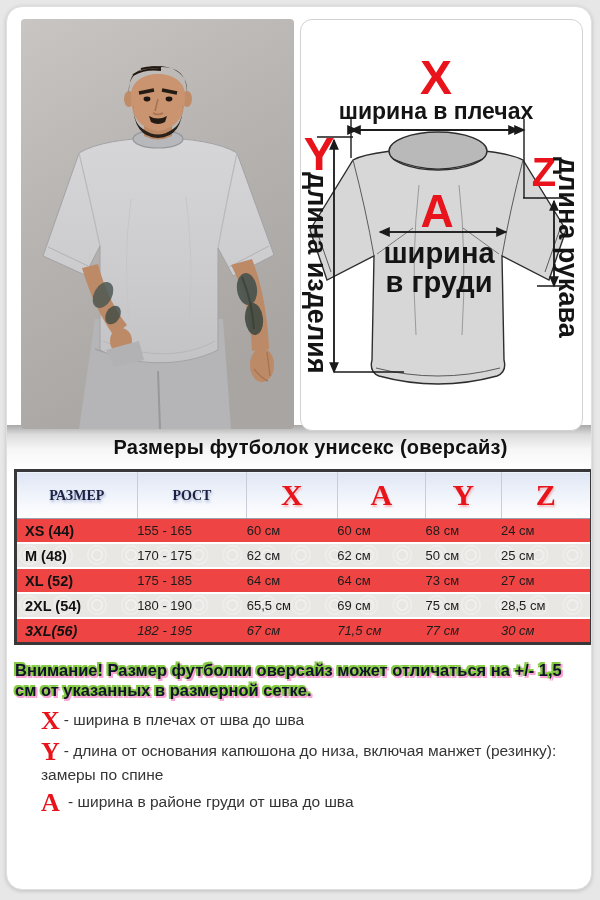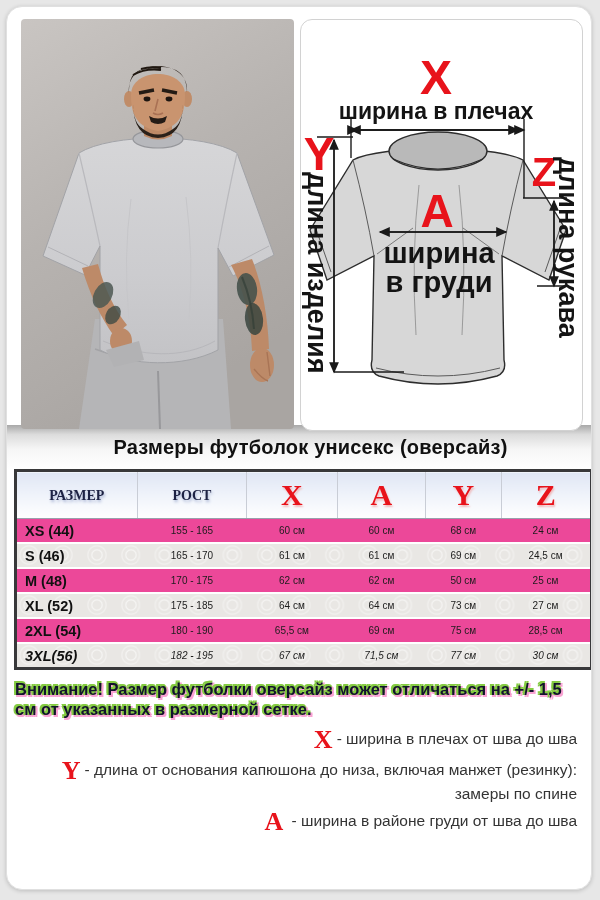--- a/index.html
+++ b/index.html
@@ -43,45 +43,45 @@
   .size-table th:last-child{border-right:none;}
   .th-name{
     font-family:"Liberation Serif",serif;font-weight:bold;font-size:14px;color:#1d2244;
     text-shadow:1px 2px 3px #aab6d6;
   }
   .th-letter{
     font-family:"Liberation Serif",serif;font-weight:bold;font-size:30px;color:#e8131b;
     text-shadow:1px 2px 2px #f0b9ba;
   }
   .size-table td{
-    height:23px;padding:0 0 0 0;font-size:10px;color:#1c1c1c;
-    border-bottom:2px solid #ffffff;text-align:center;vertical-align:middle;
+    height:23px;padding:0 0 0 0;font-size:13px;color:#1c1c1c;
+    border-bottom:2px solid #ffffff;text-align:left;vertical-align:middle;
   }
   .size-table td.c-size{text-align:left;padding-left:8px;font-weight:bold;font-size:14.5px;color:#111;}
-  .size-table tbody tr{background-color:#ec4899;}
+  .size-table tbody tr{background-color:#ef4444;}
   .size-table tbody tr:nth-child(even){
     background-color:#e9e7e4;
     background-image:radial-gradient(circle at 13px 12px,
       rgba(255,255,255,0) 4px, rgba(255,255,255,.55) 5px, rgba(255,255,255,0) 6.5px,
       rgba(255,255,255,0) 8px, rgba(255,255,255,.4) 9px, rgba(255,255,255,0) 10.5px);
     background-size:34px 25px;
   }
   .size-table tbody tr:last-child td{border-bottom:none;font-style:italic;}
   
   col.w-size{width:121px;}col.w-rost{width:109px;}col.w-x{width:90px;}
   col.w-a{width:88px;}col.w-y{width:75px;}col.w-z{width:90px;}
   
   .warning{
-    margin:9px 8px 2px 8px;
+    margin:15px 8px 2px 8px;
     font-size:16.5px;font-weight:bold;line-height:1.22;color:#12122d;
     text-shadow:-2px -2px 0 #84cb41,-2px 0 0 #84cb41,0 -2px 0 #84cb41,
                  2px 2px 0 #f9a3d3, 2px 0 0 #f9a3d3, 0 2px 0 #f9a3d3;
   }
   
-  .legend{padding:6px 14px 0 34px;text-align:right;}
+  .legend{padding:6px 14px 0 34px;}
   .legend-item{margin:0 0 5px 0;font-size:15.5px;line-height:1.3;color:#343434;}
   .legend-letter{
     font-family:"Liberation Serif",serif;font-weight:bold;font-size:26px;color:#e8131b;
     display:inline-block;vertical-align:-4px;margin-right:4px;line-height:1;
   }
   
   .dg-red{fill:#e8131b;font-family:"Liberation Sans",sans-serif;font-weight:bold;}
   .dg-black{fill:#141414;font-family:"Liberation Sans",sans-serif;font-weight:bold;}
 </style>
 </head>
@@ -235,28 +235,20 @@
 
     <tr>
         <td class="c-size">XS (44)</td>
         <td>155 - 165</td>
         <td>60 см</td>
         <td>60 см</td>
         <td>68 см</td>
         <td>24 см</td>
       </tr>
         <tr>
-        <td class="c-size">S (46)</td>
-        <td>165 - 170</td>
-        <td>61 см</td>
-        <td>61 см</td>
-        <td>69 см</td>
-        <td>24,5 см</td>
-      </tr>
-        <tr>
         <td class="c-size">M (48)</td>
         <td>170 - 175</td>
         <td>62 см</td>
         <td>62 см</td>
         <td>50 см</td>
         <td>25 см</td>
       </tr>
         <tr>
         <td class="c-size">XL (52)</td>
         <td>175 - 185</td>

